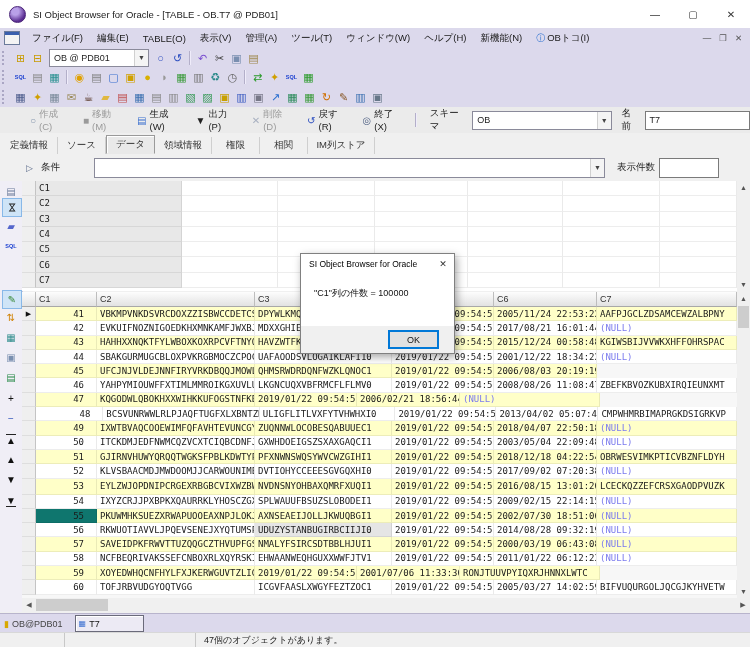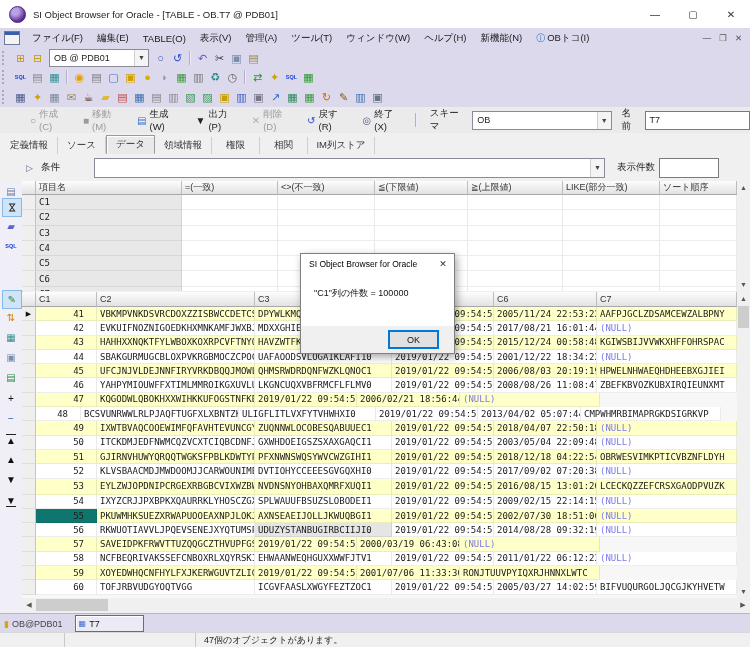--- a/index.html
+++ b/index.html
@@ -300,30 +300,20 @@
         <div class="sicon" style="position: absolute; left: 2px; top: 290px;">
           <span style="color: rgb(17, 17, 17); font-size: 10px;">▼</span>
         </div>
         <div class="sicon" style="position: absolute; left: 2px; top: 311px;">
           <span class="barred-b" style="color: rgb(17, 17, 17); font-size: 10px;">▼</span>
         </div>
       </div>
     </div>
 
   <div class="abs gridwrap" style="left:22px;top:181px;width:715px;height:110px;">
-    <div class="ghead" id="fg-head">
-        <div class="ghcell" style="width: 14px; height: 14px;"></div>
-        <div class="ghcell" style="width: 146px; height: 14px;">項目名</div>
-        <div class="ghcell" style="width: 96px; height: 14px;">=(一致)</div>
-        <div class="ghcell" style="width: 97px; height: 14px;">&lt;&gt;(不一致)</div>
-        <div class="ghcell" style="width: 93px; height: 14px;">≦(下限値)</div>
-        <div class="ghcell" style="width: 95px; height: 14px;">≧(上限値)</div>
-        <div class="ghcell" style="width: 97px; height: 14px;">LIKE(部分一致)</div>
-        <div class="ghcell" style="width: 77px; height: 14px;">ソート順序</div>
-      </div>
     <div id="fg-rows">
         <div class="grow" style="height: 15.3px;">
           <div class="gcell marker" style="width: 14px;"></div>
           <div class="gcell itemcol mono" style="width: 146px;">C1</div>
           <div class="gcell" style="width: 96px; background: rgb(255, 255, 255);"></div>
           <div class="gcell" style="width: 97px; background: rgb(255, 255, 255);"></div>
           <div class="gcell" style="width: 93px; background: rgb(255, 255, 255);"></div>
           <div class="gcell" style="width: 95px; background: rgb(255, 255, 255);"></div>
           <div class="gcell" style="width: 97px; background: rgb(255, 255, 255);"></div>
           <div class="gcell" style="width: 77px; background: rgb(255, 255, 255);"></div>
@@ -443,42 +433,41 @@
           <div class="gcell mono" style="width: 103px; background: rgb(255, 255, 255);">2001/12/22 18:34:22</div>
           <div class="gcell mono nulltxt" style="width: 140px; background: rgb(255, 255, 255);">(NULL)</div>
         </div>
         <div class="grow" style="height: 14.3px;">
           <div class="gcell marker" style="width: 14px;"></div>
           <div class="gcell mono num" style="width: 61px; background: rgb(255, 255, 200);">45</div>
           <div class="gcell mono" style="width: 158px; background: rgb(255, 255, 200);">UFCJNJVLDEJNNFIRYVRKDBQQJMOWLC</div>
           <div class="gcell mono" style="width: 137px; background: rgb(255, 255, 200);">QHMSRWDRDQNFWZKLQNOC1</div>
           <div class="gcell mono" style="width: 102px; background: rgb(255, 255, 200);">2019/01/22 09:54:51</div>
           <div class="gcell mono" style="width: 103px; background: rgb(255, 255, 200);">2006/08/03 20:19:19</div>
-          <div class="gcell mono" style="width: 140px; background: rgb(255, 255, 200);">HPWELNHWAEQHDHEEBXGJIEI</div>
         </div>
         <div class="grow" style="height: 14.3px;">
           <div class="gcell marker" style="width: 14px;"></div>
           <div class="gcell mono num" style="width: 61px; background: rgb(255, 255, 255);">46</div>
           <div class="gcell mono" style="width: 158px; background: rgb(255, 255, 255);">YAHPYMIOUWFFXTIMLMMROIKGXUVLUJ</div>
           <div class="gcell mono" style="width: 137px; background: rgb(255, 255, 255);">LKGNCUQXVBFRMCFLFLMV0</div>
           <div class="gcell mono" style="width: 102px; background: rgb(255, 255, 255);">2019/01/22 09:54:51</div>
           <div class="gcell mono" style="width: 103px; background: rgb(255, 255, 255);">2008/08/26 11:08:47</div>
           <div class="gcell mono" style="width: 140px; background: rgb(255, 255, 255);">ZBEFKBVOZKUBXIRQIEUNXMT</div>
         </div>
         <div class="grow" style="height: 14.3px;">
           <div class="gcell marker" style="width: 14px;"></div>
           <div class="gcell mono num" style="width: 61px; background: rgb(255, 255, 200);">47</div>
           <div class="gcell mono" style="width: 158px; background: rgb(255, 255, 200);">KQGODWLQBOKHXXWIHKKUFOGSTNFKBP</div>
           <div class="gcell mono" style="width: 102px; background: rgb(255, 255, 200);">2019/01/22 09:54:51</div>
           <div class="gcell mono" style="width: 103px; background: rgb(255, 255, 200);">2006/02/21 18:56:44</div>
           <div class="gcell mono nulltxt" style="width: 140px; background: rgb(255, 255, 200);">(NULL)</div>
         </div>
         <div class="grow" style="height: 14.3px;">
           <div class="gcell marker" style="width: 14px;"></div>
-          <div class="gcell mono num" style="width: 45px; background: rgb(255, 255, 255);">48</div>
+          <div class="gcell mono num" style="width: 68px; background: rgb(255, 255, 255);">48</div>
           <div class="gcell mono" style="width: 158px; background: rgb(255, 255, 255);">BCSVUNRWWLRLPJAQFTUGFXLXBNTZKG</div>
           <div class="gcell mono" style="width: 137px; background: rgb(255, 255, 255);">ULIGFLITLVXFYTVHWHXI0</div>
           <div class="gcell mono" style="width: 102px; background: rgb(255, 255, 255);">2019/01/22 09:54:51</div>
           <div class="gcell mono" style="width: 103px; background: rgb(255, 255, 255);">2013/04/02 05:07:44</div>
           <div class="gcell mono" style="width: 140px; background: rgb(255, 255, 255);">CMPWHMRBIMAPRGKDSIGRKVP</div>
         </div>
         <div class="grow" style="height: 14.3px;">
           <div class="gcell marker" style="width: 14px;"></div>
           <div class="gcell mono num" style="width: 61px; background: rgb(255, 255, 200);">49</div>
           <div class="gcell mono" style="width: 158px; background: rgb(255, 255, 200);">IXWTBVAQCOOEWIMFQFAVHTEVUNCGYW</div>
@@ -547,20 +536,21 @@
           <div class="gcell mono" style="width: 158px; background: rgb(255, 255, 255);">RKWUOTIAVVLJPQEVSENEJXYQTUMSPE</div>
           <div class="gcell mono" style="width: 137px; background: #e5e5e5;">UDUZYSTANBUGIRBCIIJI0</div>
           <div class="gcell mono" style="width: 102px; background: rgb(255, 255, 255);">2019/01/22 09:54:51</div>
           <div class="gcell mono" style="width: 103px; background: rgb(255, 255, 255);">2014/08/28 09:32:19</div>
           <div class="gcell mono nulltxt" style="width: 140px; background: rgb(255, 255, 255);">(NULL)</div>
         </div>
         <div class="grow" style="height: 14.3px;">
           <div class="gcell marker" style="width: 14px;"></div>
           <div class="gcell mono num" style="width: 61px; background: rgb(255, 255, 200);">57</div>
           <div class="gcell mono" style="width: 158px; background: rgb(255, 255, 200);">SAVEIDPKFRWVTTUZQQGCZTHVUPFGSS</div>
+          <div class="gcell mono" style="width: 137px; background: rgb(255, 255, 200);">NMALYFSIRCSDTBBLHJUI1</div>
           <div class="gcell mono" style="width: 102px; background: rgb(255, 255, 200);">2019/01/22 09:54:51</div>
           <div class="gcell mono" style="width: 103px; background: rgb(255, 255, 200);">2000/03/19 06:43:08</div>
           <div class="gcell mono nulltxt" style="width: 140px; background: rgb(255, 255, 200);">(NULL)</div>
         </div>
         <div class="grow" style="height: 14.3px;">
           <div class="gcell marker" style="width: 14px;"></div>
           <div class="gcell mono num" style="width: 61px; background: rgb(255, 255, 255);">58</div>
           <div class="gcell mono" style="width: 158px; background: rgb(255, 255, 255);">NCFBEQRIVAKSSEFCNBOXRLXQYRSKIC</div>
           <div class="gcell mono" style="width: 137px; background: rgb(255, 255, 255);">EHWAANWEQHGUXXWWFJTV1</div>
           <div class="gcell mono" style="width: 102px; background: rgb(255, 255, 255);">2019/01/22 09:54:51</div>

